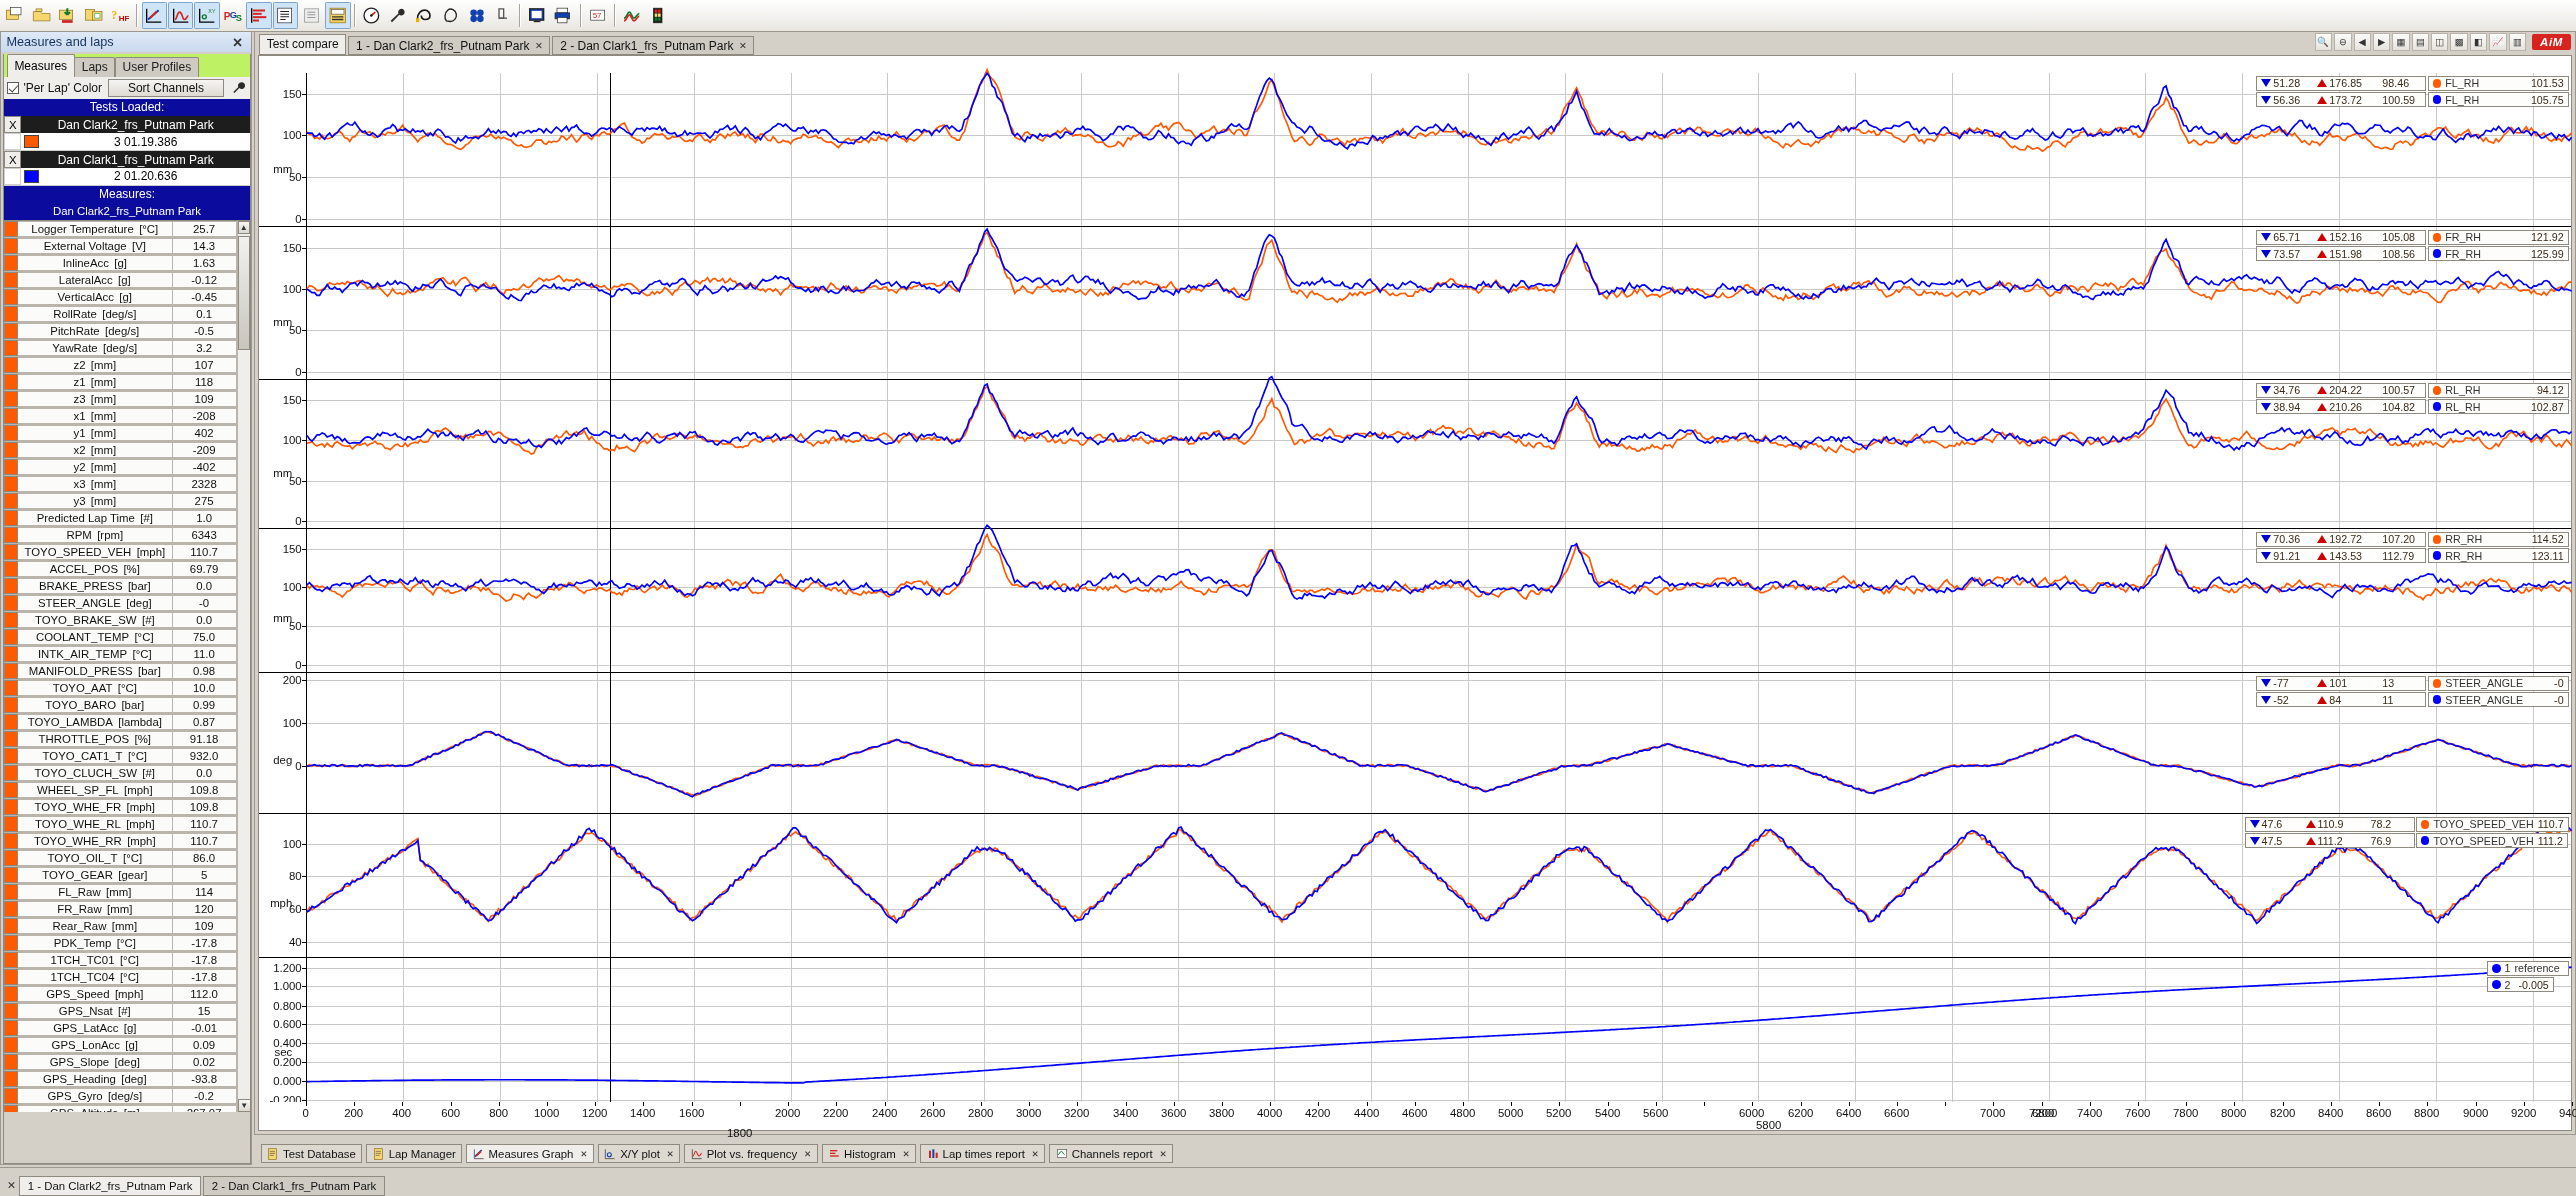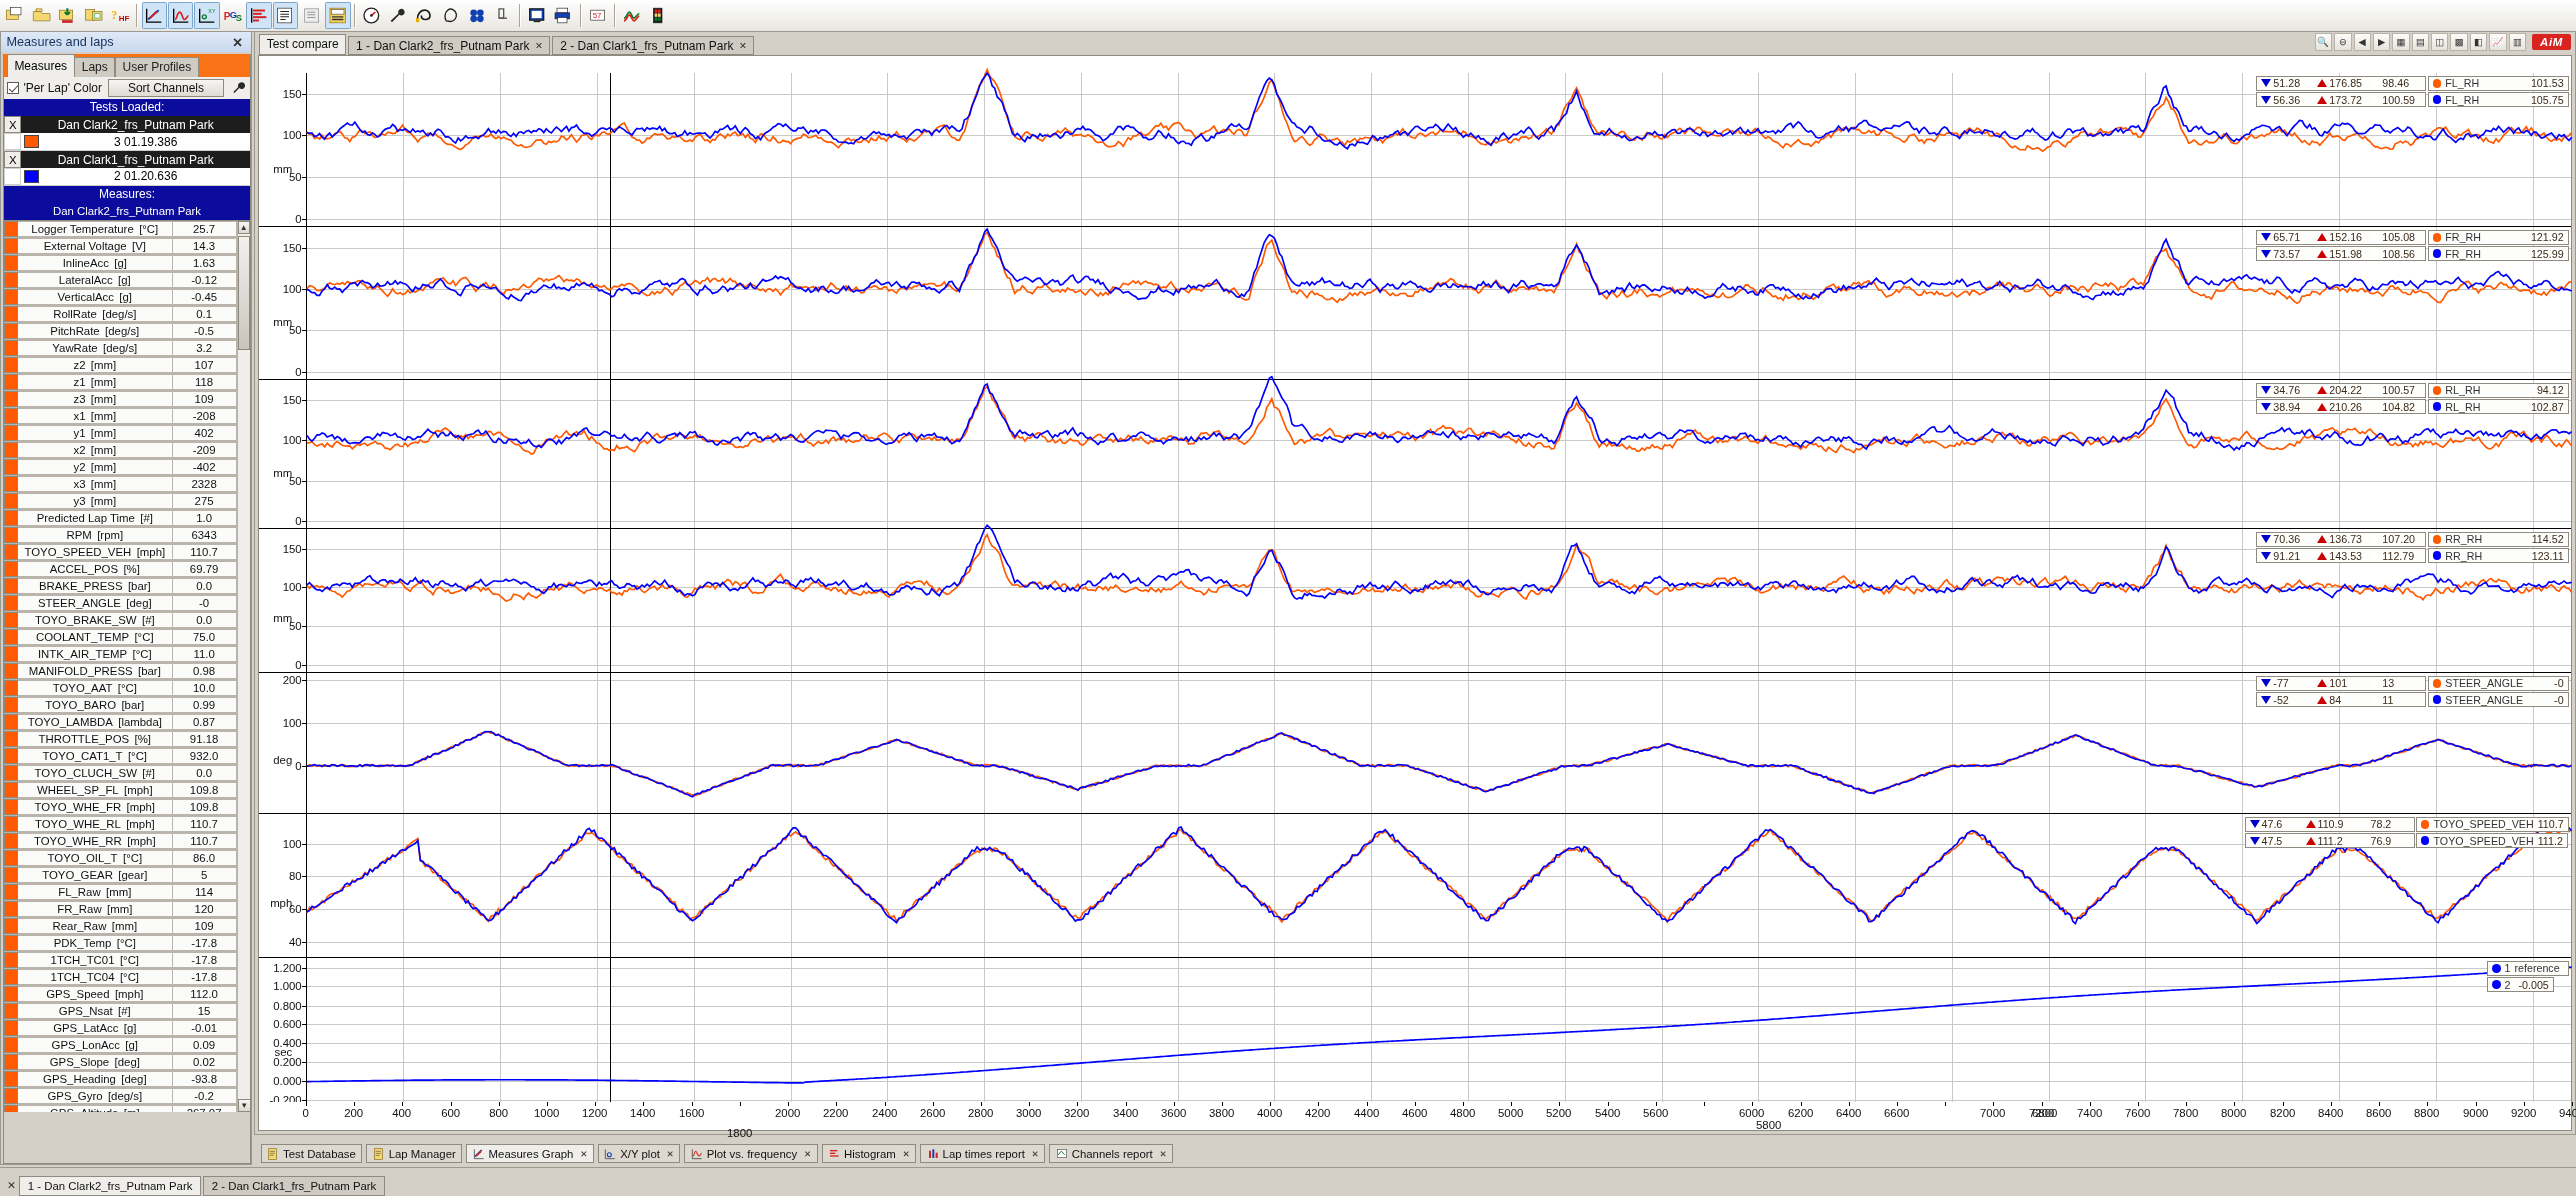--- a/index.html
+++ b/index.html
@@ -33,21 +33,21 @@
     background:#d4d0c8;border:0.7px solid #9b988f;
   }
   .lp-title{
     height:20px;background:linear-gradient(#dfe9f7,#c9d9ee);
     display:flex;align-items:center;justify-content:space-between;
     padding:0 4px 0 5.4px;font-size:12.7px;color:#14325c;
   }
   .lp-close{font-size:12.7px;color:#333;font-weight:bold;cursor:default;padding:0 4px;}
   .lp-body{position:absolute;left:2px;top:21.5px;width:248px;height:1110px;
     background:#d4d0c8;border:0.7px solid #8e8a80;border-top:none;}
-  .tabs{display:flex;height:23px;align-items:flex-end;padding-left:2.7px;background:#f97316;}
+  .tabs{display:flex;height:23px;align-items:flex-end;padding-left:2.7px;background:#bef264;}
   .tab{
     height:20px;padding:0 6.7px;font-size:12px;color:#222;display:flex;align-items:center;
     border:0.7px solid #8e8a80;border-bottom:none;background:#cfcbc3;margin-right:-0.7px;
     border-radius:2px 2px 0 0;
   }
   .tab.active{background:#efeeea;height:23px;color:#000;}
   .tabline{height:0.7px;background:#8e8a80;}
   .optrow{display:flex;align-items:center;height:21.5px;padding:1.3px 2.7px;gap:4px;background:#efeeea;}
   .chk{width:12.7px;height:12.7px;border:0.7px solid #5b5b5b;background:#fff;position:relative;flex:0 0 auto;}
   .chk.on:after{content:"";position:absolute;left:3.4px;top:0.7px;width:4px;height:8px;
@@ -1194,21 +1194,21 @@
             </div>
             <div class="legend">
               <div class="lgrow">
                 <div class="lgstats">
                   <span class="lgcell">
                     <span class="tri-dn"></span>
                     <span>70.36</span>
                   </span>
                   <span class="lgcell">
                     <span class="tri-up"></span>
-                    <span>136.73</span>
+                    <span>192.72</span>
                   </span>
                   <span class="lgcell">
                     <span class="tri-rt"></span>
                     <span>107.20</span>
                   </span>
                 </div>
                 <div class="lgname" style="min-width:141px">
                   <span class="dot" style="background:#ff5a00"></span>
                   <span>RR_RH</span>
                   <span class="lv">114.52</span>

